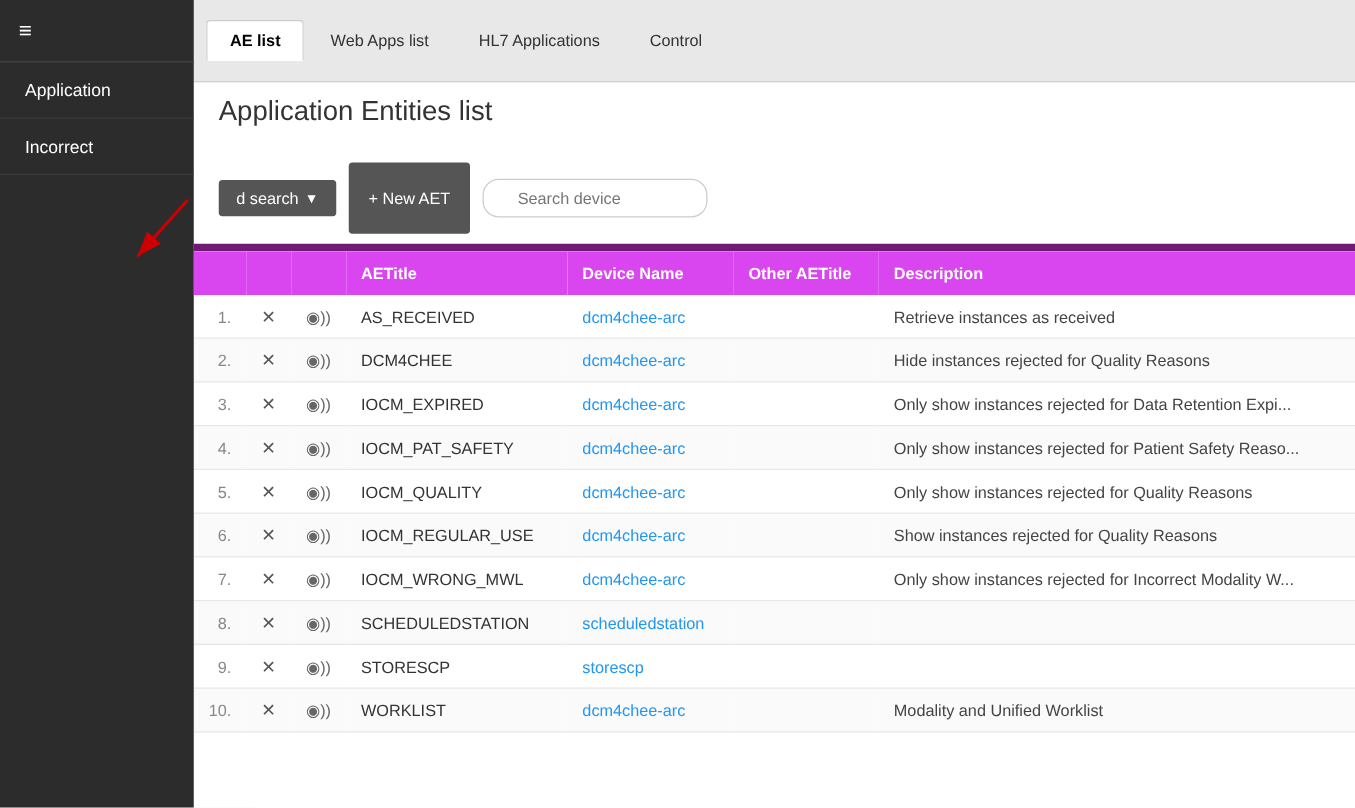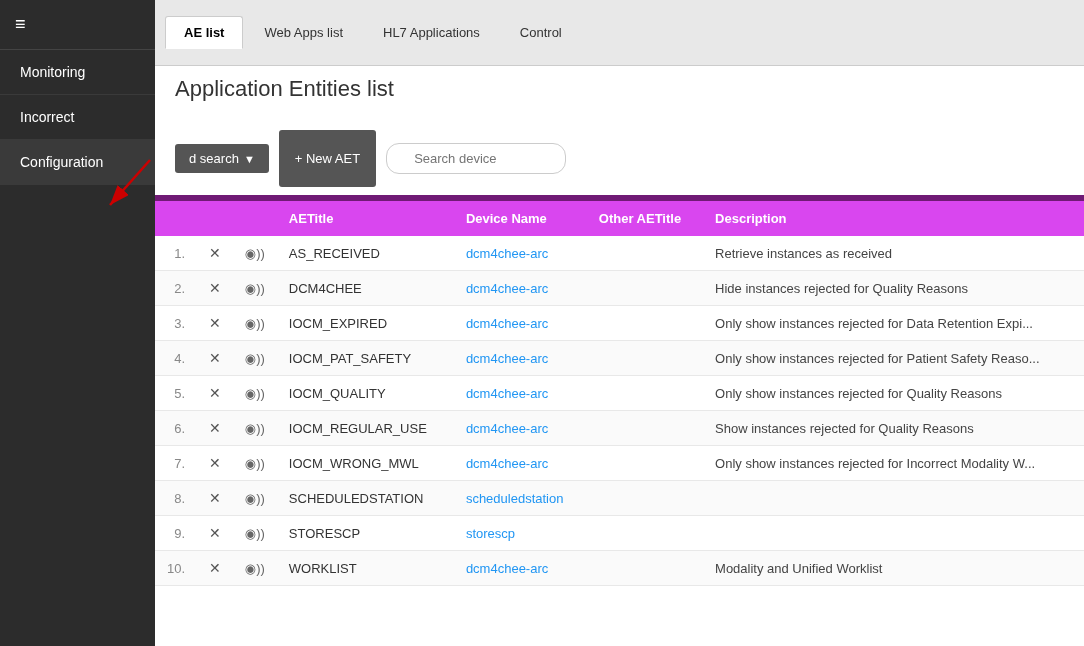--- a/index.html
+++ b/index.html
@@ -186,27 +186,24 @@
     .col-desc { color: #444; }
   </style>
 </head>
 <body>
 
 <div class="sidebar">
   <div class="sidebar-header">
     <span class="hamburger-icon">≡</span>
   </div>
   <div class="sidebar-item">
-    <span>Monitoring</span>
+    <span>Application</span>
   </div>
   <div class="sidebar-item">
     <span>Incorrect</span>
-  </div>
-  <div class="sidebar-item active">
-    <span>Configuration</span>
   </div>
 </div>
 
 <svg class="red-arrow" width="60" height="60" viewBox="0 0 60 60">
   <defs>
     <marker id="arrowhead" markerWidth="8" markerHeight="6" refX="8" refY="3" orient="auto">
       <polygon points="0 0, 8 3, 0 6" fill="#cc0000"></polygon>
     </marker>
   </defs>
   <line x1="50" y1="5" x2="10" y2="50" stroke="#cc0000" stroke-width="2.5" marker-end="url(#arrowhead)"></line>

